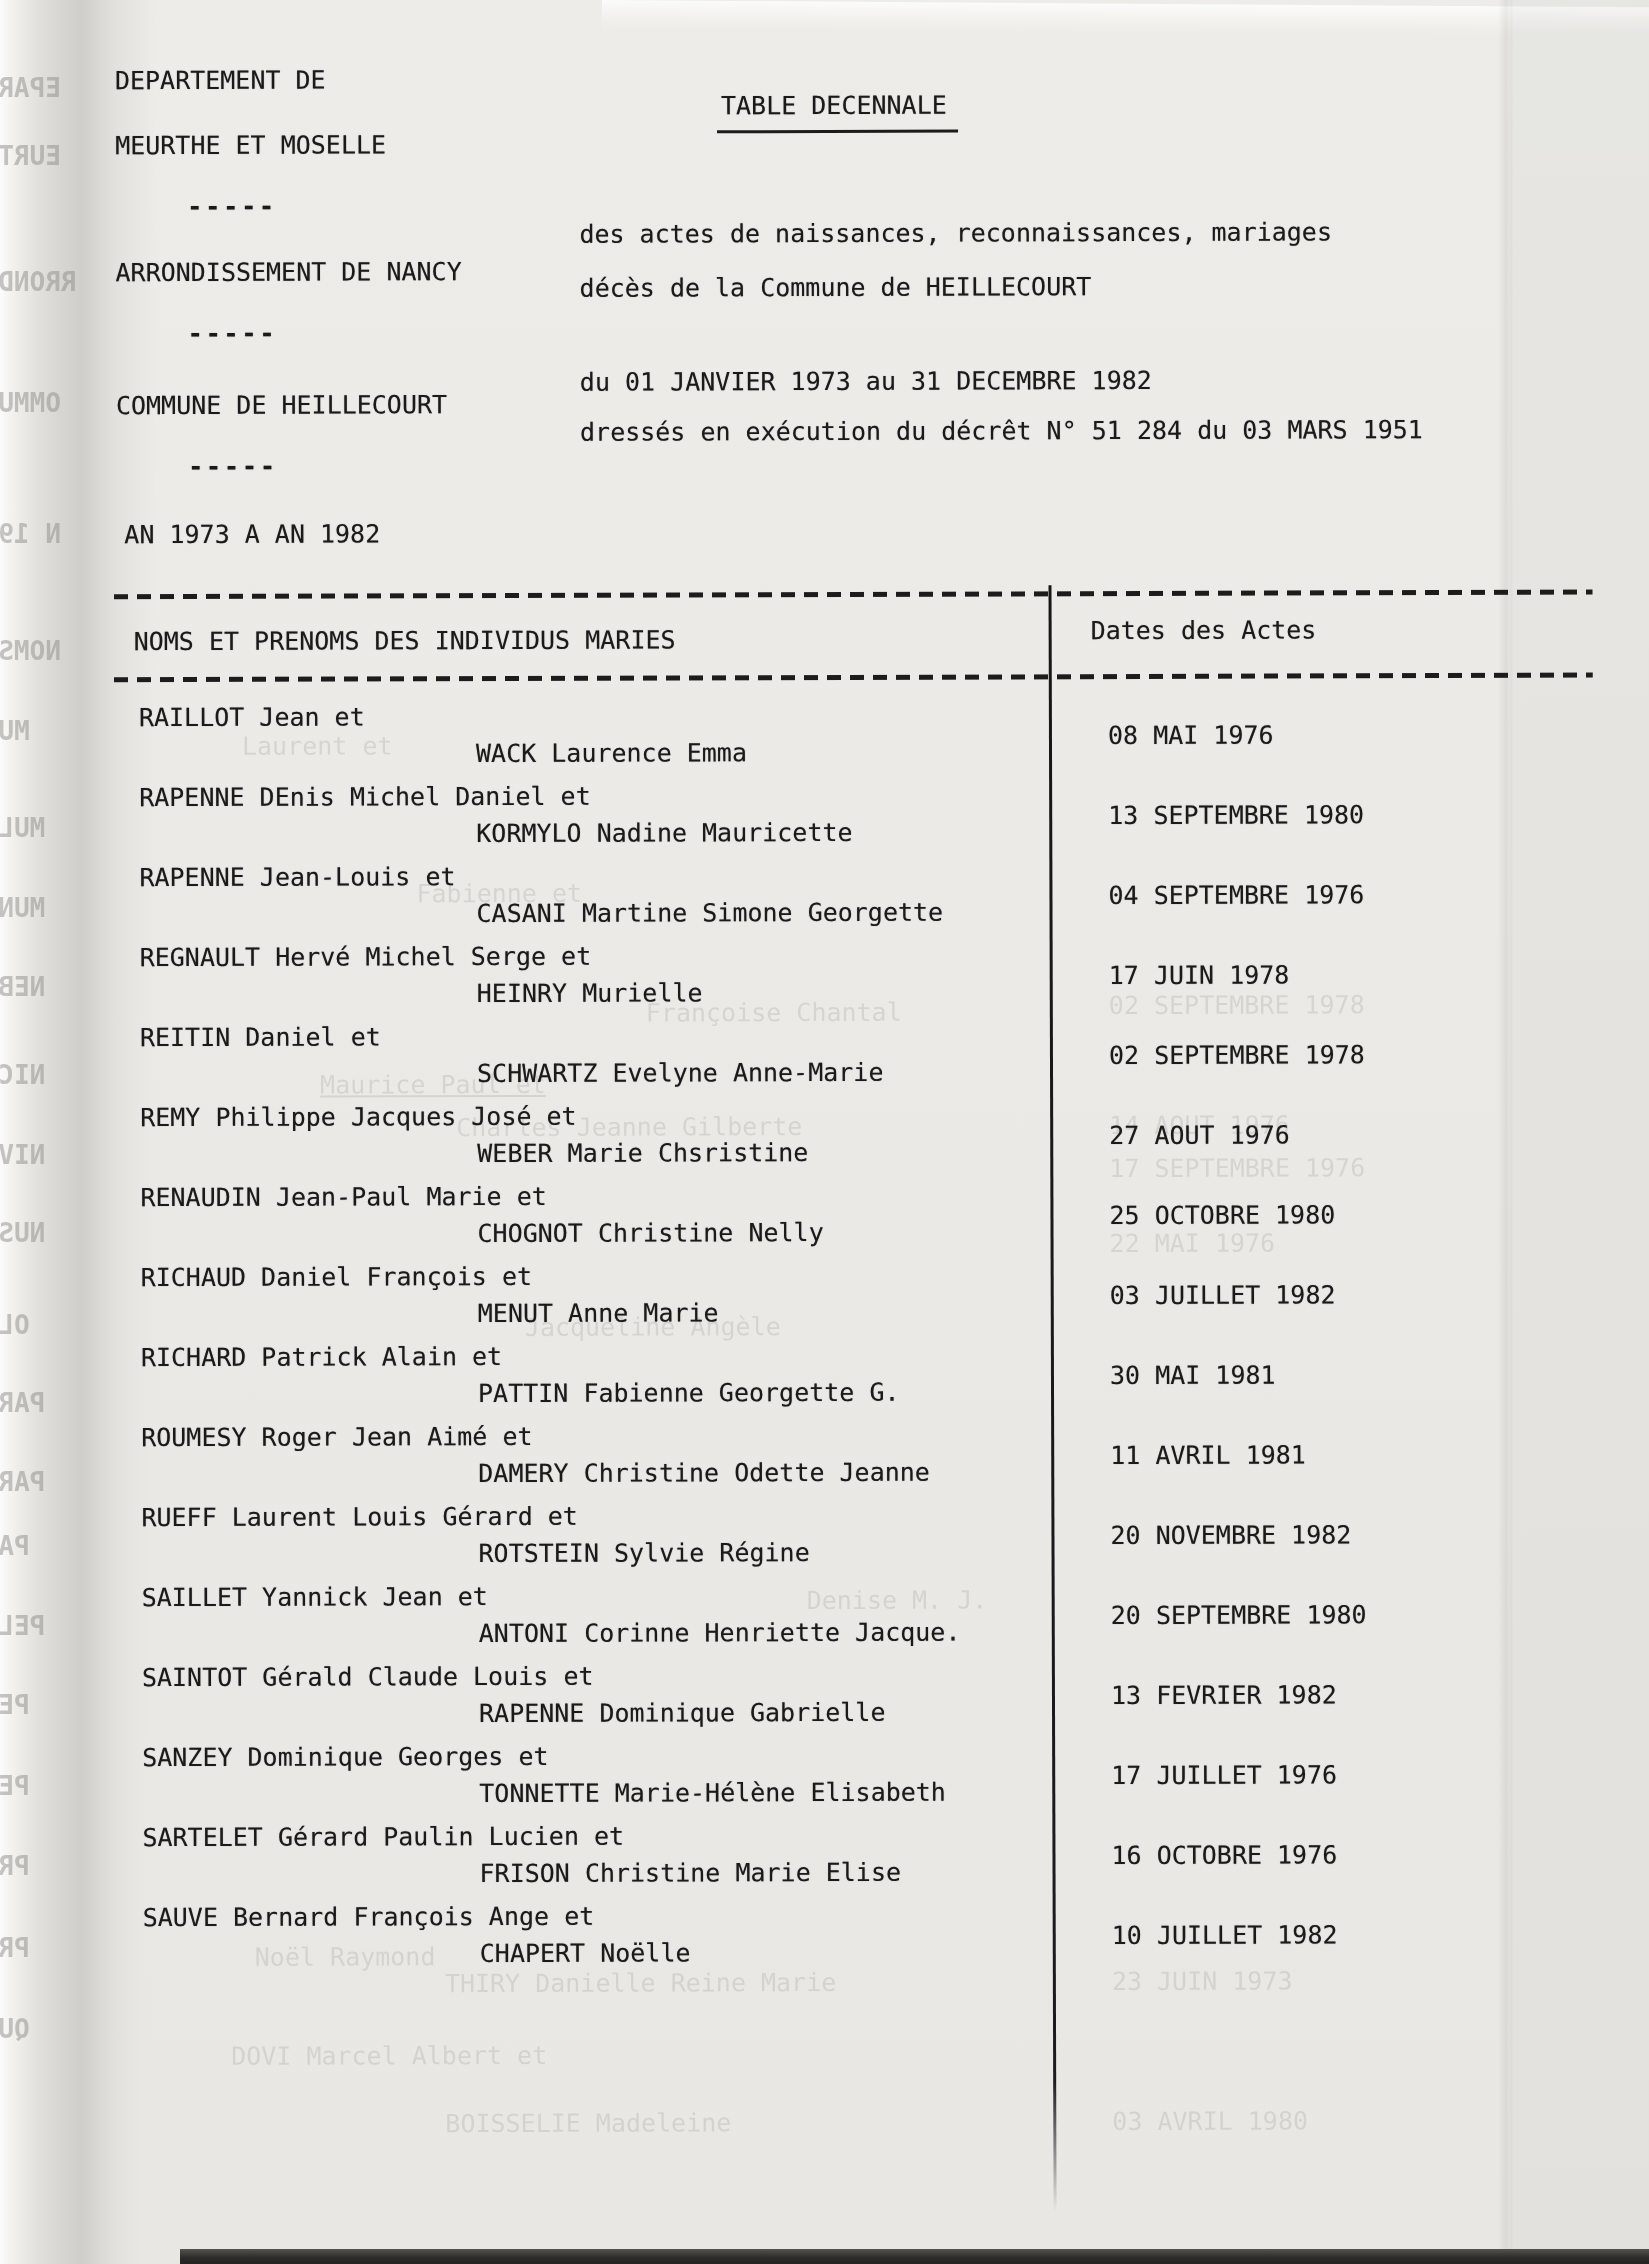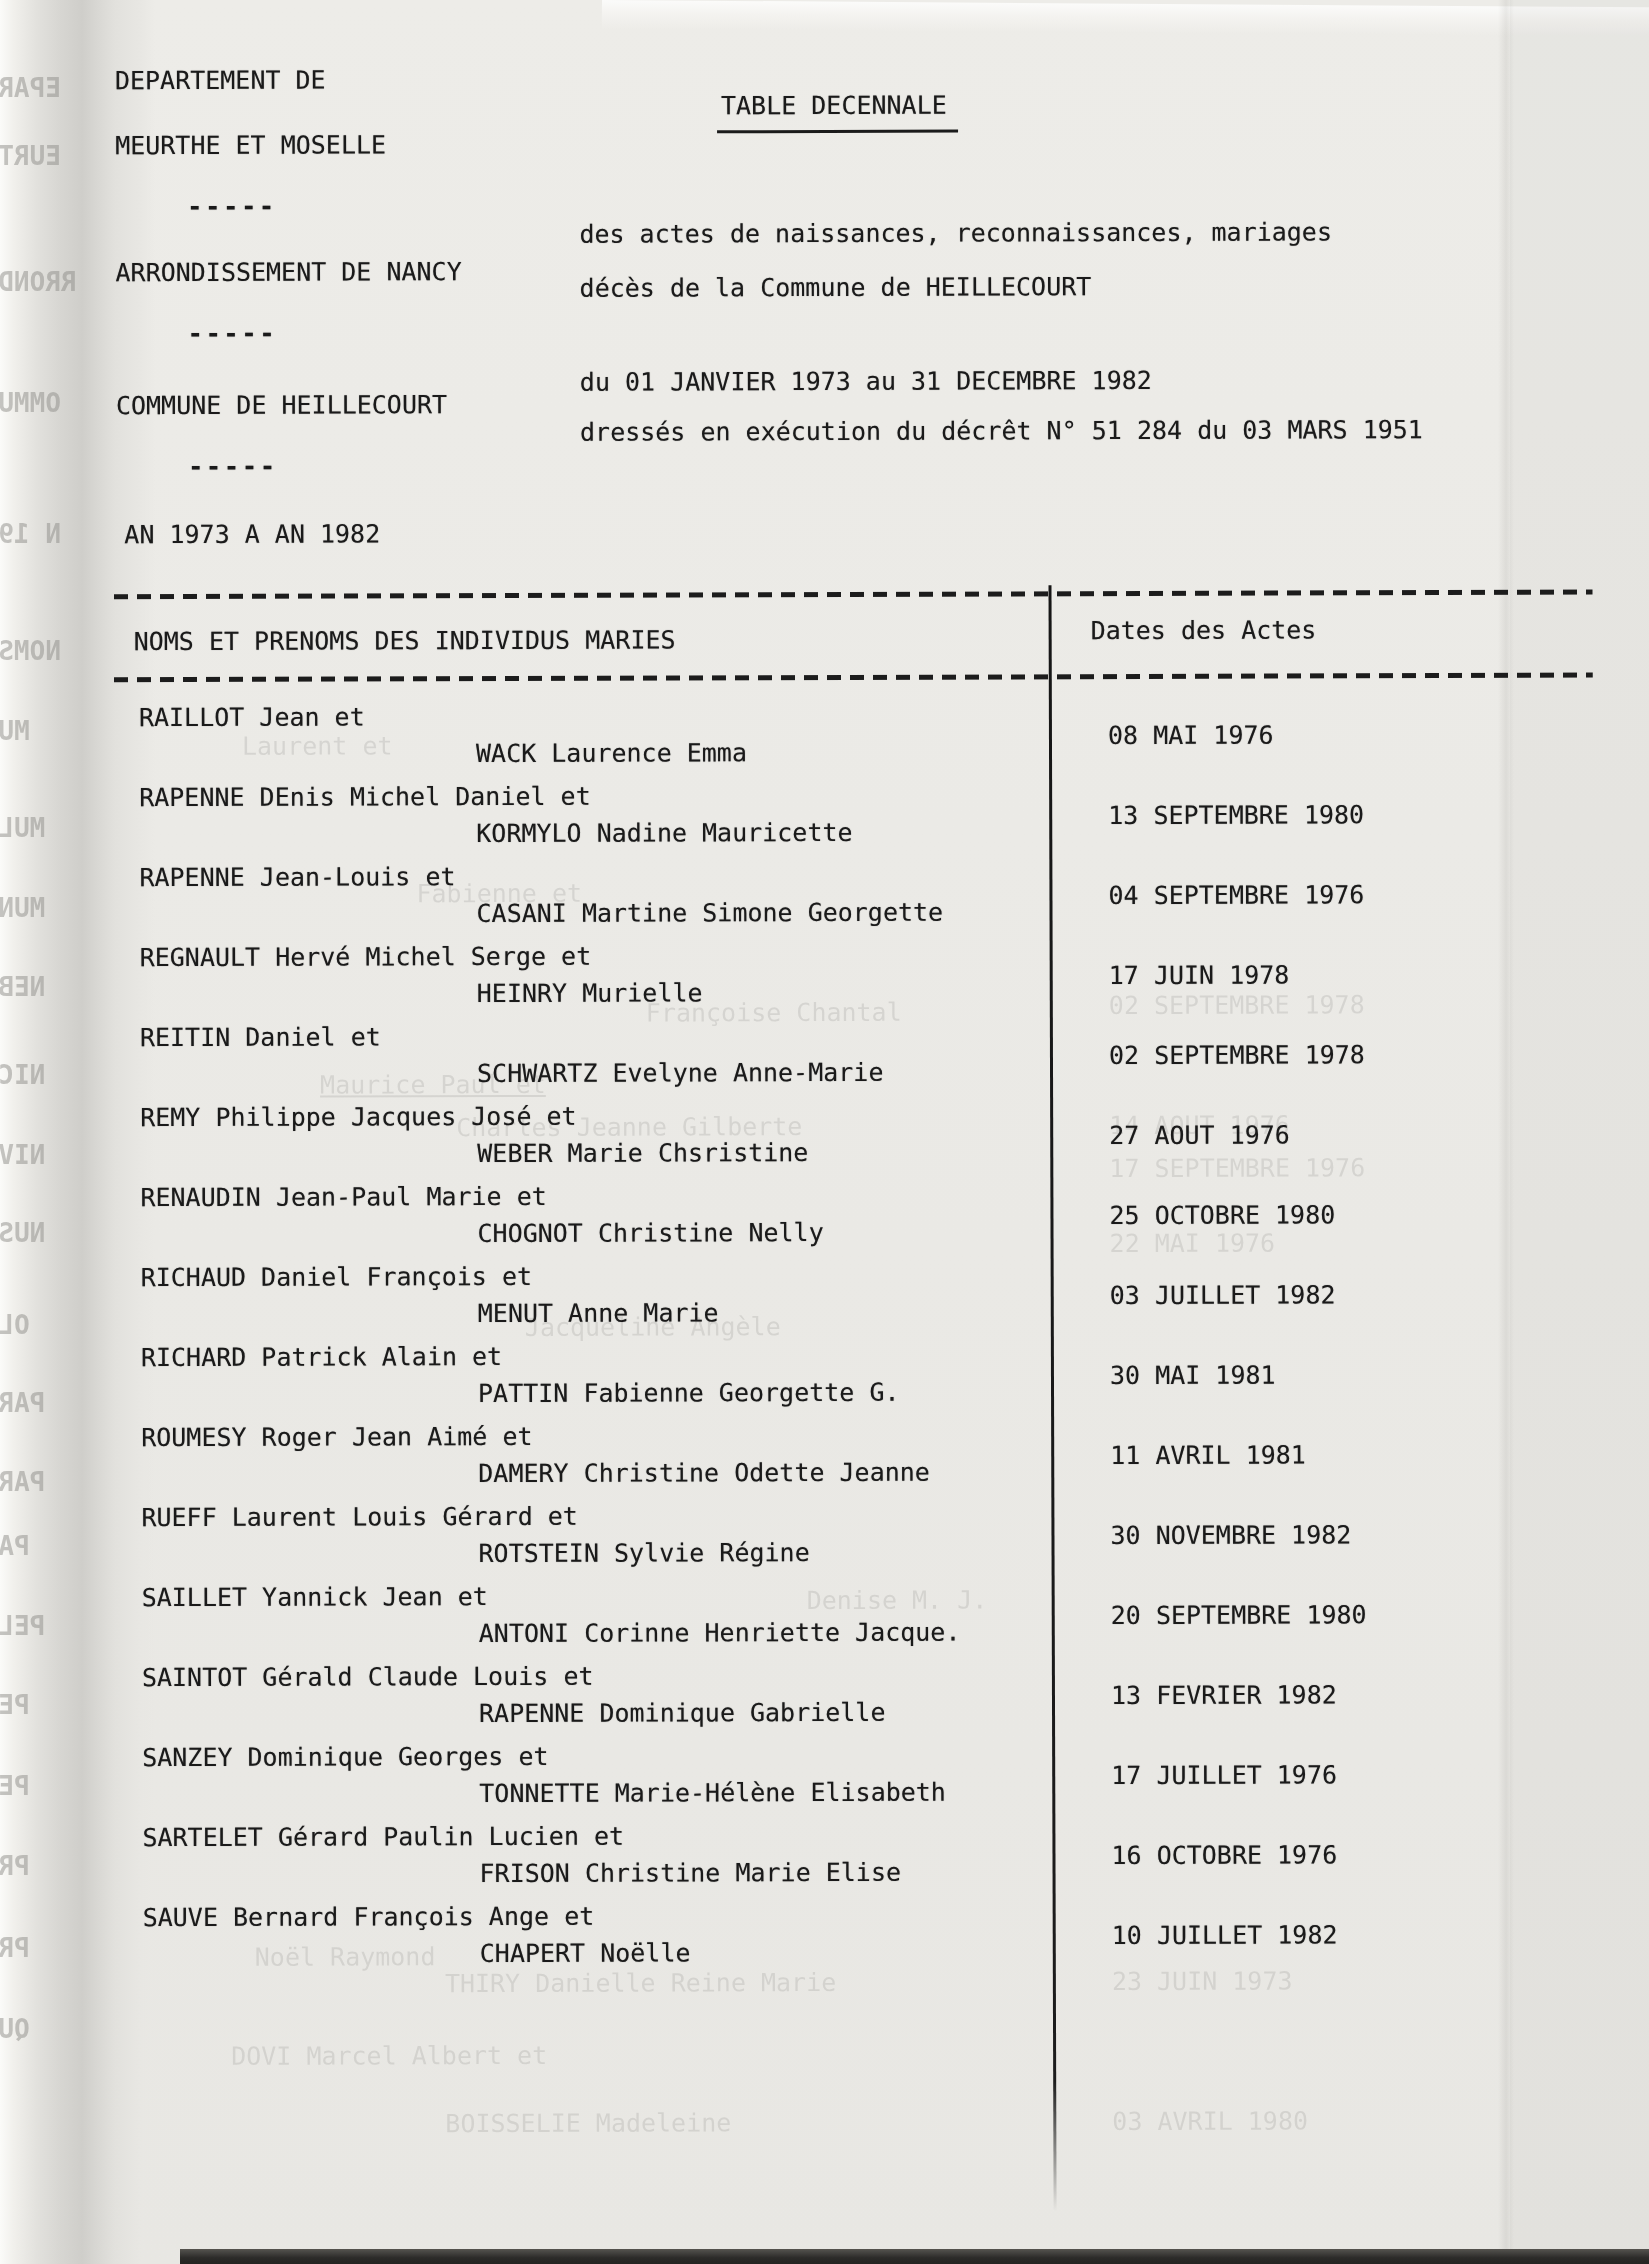--- a/index.html
+++ b/index.html
@@ -192,21 +192,21 @@
           <span class="date">30 MAI 1981</span>
         </div>
         <div class="row">
           <span class="husband">ROUMESY Roger Jean Aimé et</span>
           <span class="wife">DAMERY Christine Odette Jeanne</span>
           <span class="date">11 AVRIL 1981</span>
         </div>
         <div class="row">
           <span class="husband">RUEFF Laurent Louis Gérard et</span>
           <span class="wife">ROTSTEIN Sylvie Régine</span>
-          <span class="date">30 NOVEMBRE 1982</span>
+          <span class="date">20 NOVEMBRE 1982</span>
         </div>
         <div class="row">
           <span class="husband">SAILLET Yannick Jean et</span>
           <span class="wife">ANTONI Corinne Henriette Jacque.</span>
           <span class="date">20 SEPTEMBRE 1980</span>
         </div>
         <div class="row">
           <span class="husband">SAINTOT Gérald Claude Louis et</span>
           <span class="wife">RAPENNE Dominique Gabrielle</span>
           <span class="date">13 FEVRIER 1982</span>

